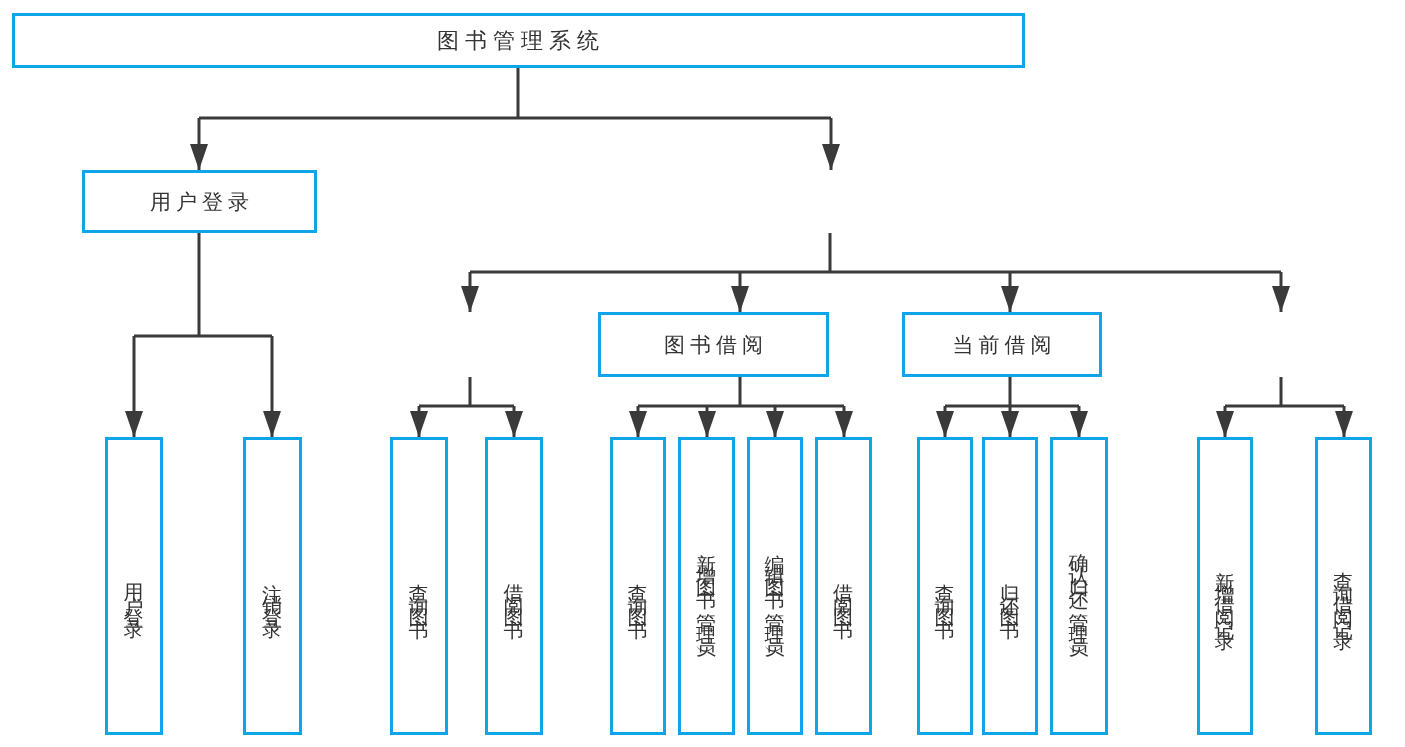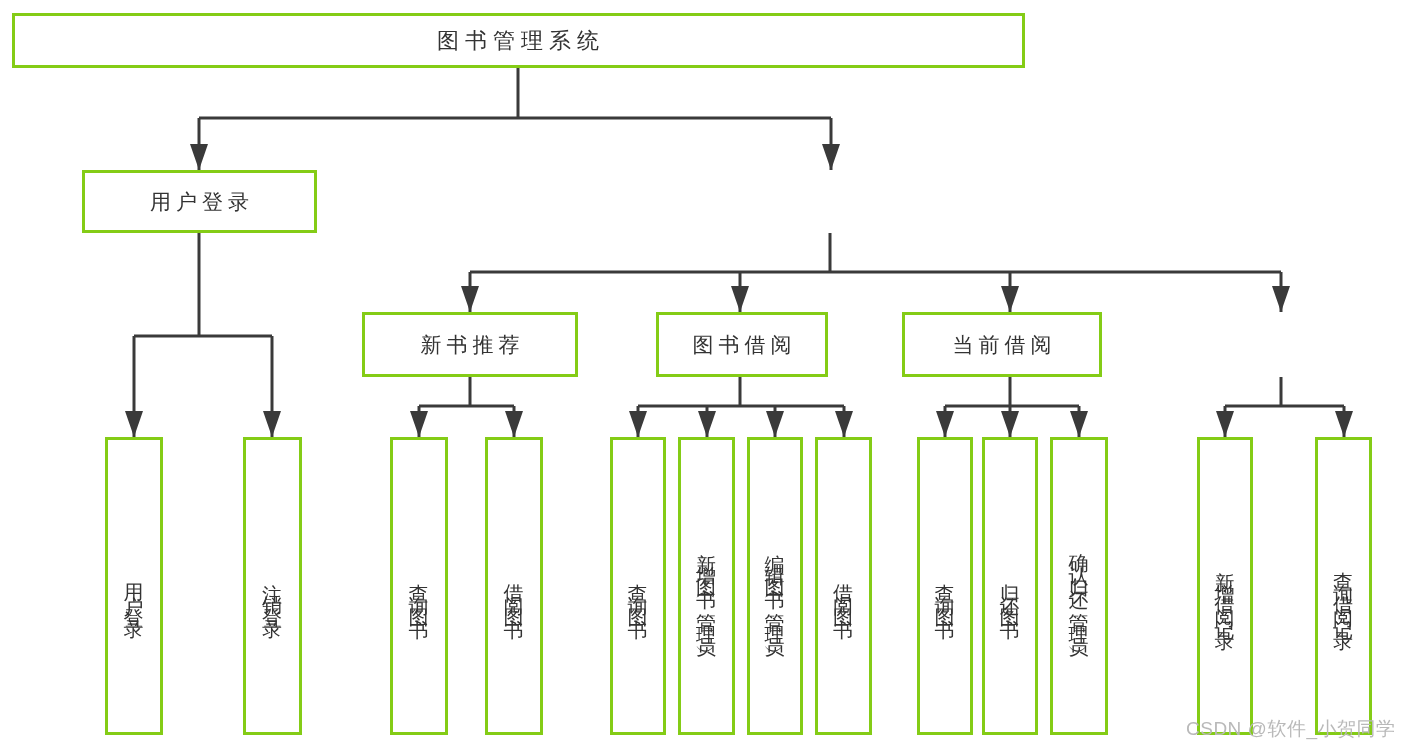--- a/index.html
+++ b/index.html
@@ -4,21 +4,21 @@
 <style>
   html,body{margin:0;padding:0;background:#ffffff;}
   body{
     width:1405px;height:747px;position:relative;overflow:hidden;
     font-family:"Liberation Sans","DejaVu Sans",sans-serif;color:#333;
   }
   .canvas{position:absolute;left:0;top:0;width:1405px;height:747px;}
   svg.connectors{position:absolute;left:0;top:0;width:1405px;height:747px;}
   .box{
     position:absolute;box-sizing:border-box;background:#fff;
-    border:3px solid #84cc16;
+    border:3px solid #0ea5e9;
     display:flex;align-items:center;justify-content:center;
   }
   .box.h span{
     font-size:21px;letter-spacing:5px;white-space:nowrap;color:#333;
     padding-left:5px; 
   }
   .box.root span{font-size:22px;letter-spacing:6px;}
   .box.v span{
     writing-mode:vertical-rl;text-orientation:mixed;
     font-size:20px;letter-spacing:12px;line-height:1;color:#333;
@@ -78,24 +78,21 @@
   </svg>
 
   <div class="box h root" style="left:12px;top:13px;width:1013px;height:55px">
     <span>图书管理系统</span>
   </div>
 
   <div class="box h" style="left:82px;top:170px;width:235px;height:63px">
     <span>用户登录</span>
   </div>
 
-  <div class="box h" style="left:362px;top:312px;width:216px;height:65px">
-    <span>新书推荐</span>
-  </div>
-  <div class="box h" style="left:656px;top:312px;width:172px;height:65px">
+  <div class="box h" style="left:598px;top:312px;width:231px;height:65px">
     <span>图书借阅</span>
   </div>
   <div class="box h" style="left:902px;top:312px;width:200px;height:65px">
     <span>当前借阅</span>
   </div>
 
   <div class="box v" style="left:105px;top:437px;width:58px;height:298px">
     <span>用户登录</span>
   </div>
   <div class="box v" style="left:243px;top:437px;width:59px;height:298px">
@@ -132,15 +129,14 @@
     <span>确认归还（管理员）</span>
   </div>
 
   <div class="box v" style="left:1197px;top:437px;width:56px;height:298px">
     <span>新增借阅记录</span>
   </div>
   <div class="box v" style="left:1315px;top:437px;width:57px;height:298px">
     <span>查询借阅记录</span>
   </div>
 
-  <div class="watermark">CSDN @软件_小贺同学</div>
 
 </div>
 
 </body></html>

